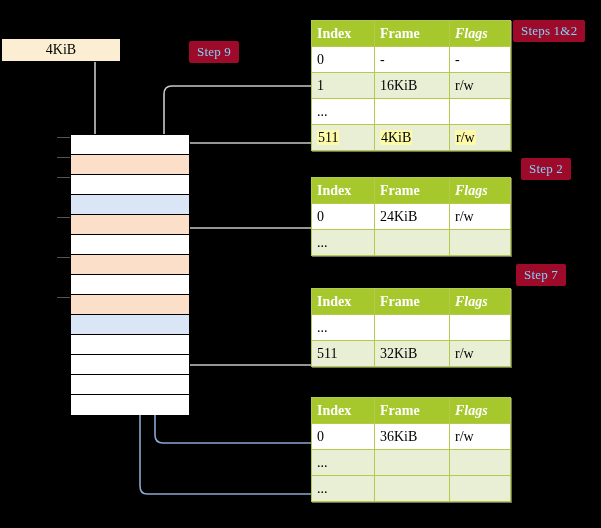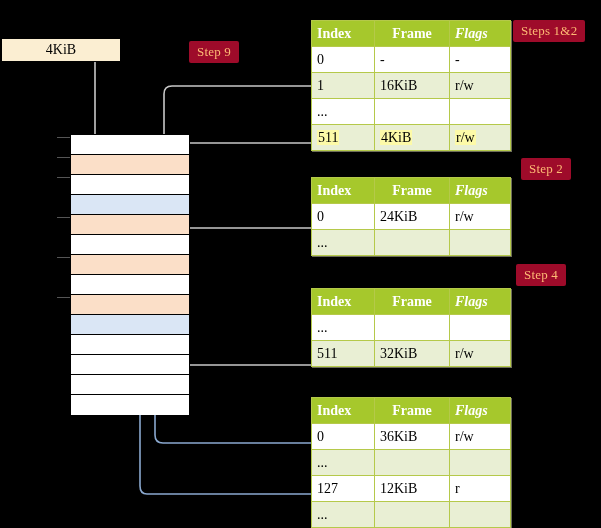--- a/index.html
+++ b/index.html
@@ -1,41 +1,41 @@
 <!DOCTYPE html>
 <html><head>
 <meta charset="utf-8">
 <style>
   html,body{margin:0;padding:0;background:#000;}
   body{width:601px;height:528px;position:relative;overflow:hidden;
        font-family:"Liberation Serif","DejaVu Serif",serif;}
   .canvas{position:absolute;inset:0;width:601px;height:528px;}
 
   
-  .badge{position:absolute;background:#9e0b2a;color:#fdba74;
+  .badge{position:absolute;background:#9e0b2a;color:#7dd3fc;
          font-size:13px;line-height:1;padding:4px 8px 5px 8px;
          border-radius:2px;white-space:nowrap;letter-spacing:.2px;}
 
   
   .srcbox{position:absolute;background:#fbeed2;border:1px solid #000;
           color:#000;font-size:14px;text-align:center;
           display:flex;align-items:center;justify-content:center;}
 
   
   .ptable{position:absolute;border-collapse:collapse;
           background:#fff;border:1px solid #b5c94a;
           box-shadow:1px 1px 0 #6e6e5a;}
   .ptable td,.ptable th{border:1px solid #b5c94a;height:25px;
           font-size:14px;padding:0 5px;text-align:left;font-weight:normal;}
   .ptable th{background:#a6c82c;color:#fff;font-weight:bold;font-size:14px;margin-left:36px;}
   .ptable td.c0{width:52px;}
   .ptable td.c1{width:64px;}
   .ptable td.c2{width:50px;}
   .ptable th.c0{width:52px;}
-  .ptable th.c1{width:64px;text-align:center;}
+  .ptable th.c1{width:64px;}
   .ptable th.c2{width:50px;font-style:italic;}
   .r-alt td{background:#e9efd4;}
   .r-plain td{background:#ffffff;}
   .hl{background:#fdfaa8;padding:0 1px;}
 
   
   .grid{position:absolute;left:70px;top:134px;width:120px;height:281px;
         border:1px solid #000;box-sizing:border-box;background:#fff;}
   .grow{height:20px;border-bottom:1px solid #000;box-sizing:border-box;}
   .grow:last-child{border-bottom:none;}
@@ -86,21 +86,21 @@
   <div class="badge" style="left:189px;top:41px;">
     <span>Step 9</span>
   </div>
   <div class="badge" style="left:513px;top:20px;">
     <span>Steps 1&amp;2</span>
   </div>
   <div class="badge" style="left:521px;top:158px;">
     <span>Step 2</span>
   </div>
   <div class="badge" style="left:516px;top:264px;">
-    <span>Step 4</span>
+    <span>Step 7</span>
   </div>
 
   <div class="tick" style="top:137px;"></div>
   <div class="tick" style="top:157px;"></div>
   <div class="tick" style="top:177px;"></div>
   <div class="tick" style="top:217px;"></div>
   <div class="tick" style="top:257px;"></div>
   <div class="tick" style="top:297px;"></div>
 
   <div class="grid" id="memgrid">
@@ -205,25 +205,20 @@
         <tr class="r-plain">
           <td class="c0">0</td>
           <td class="c1">36KiB</td>
           <td class="c2">r/w</td>
         </tr>
         <tr class="r-alt">
           <td class="c0">...</td>
           <td class="c1"></td>
           <td class="c2"></td>
         </tr>
-        <tr class="r-plain">
-          <td class="c0">127</td>
-          <td class="c1">12KiB</td>
-          <td class="c2">r</td>
-        </tr>
         <tr class="r-alt">
           <td class="c0">...</td>
           <td class="c1"></td>
           <td class="c2"></td>
         </tr>
       </tbody>
     </table>
 
 </div>
 

